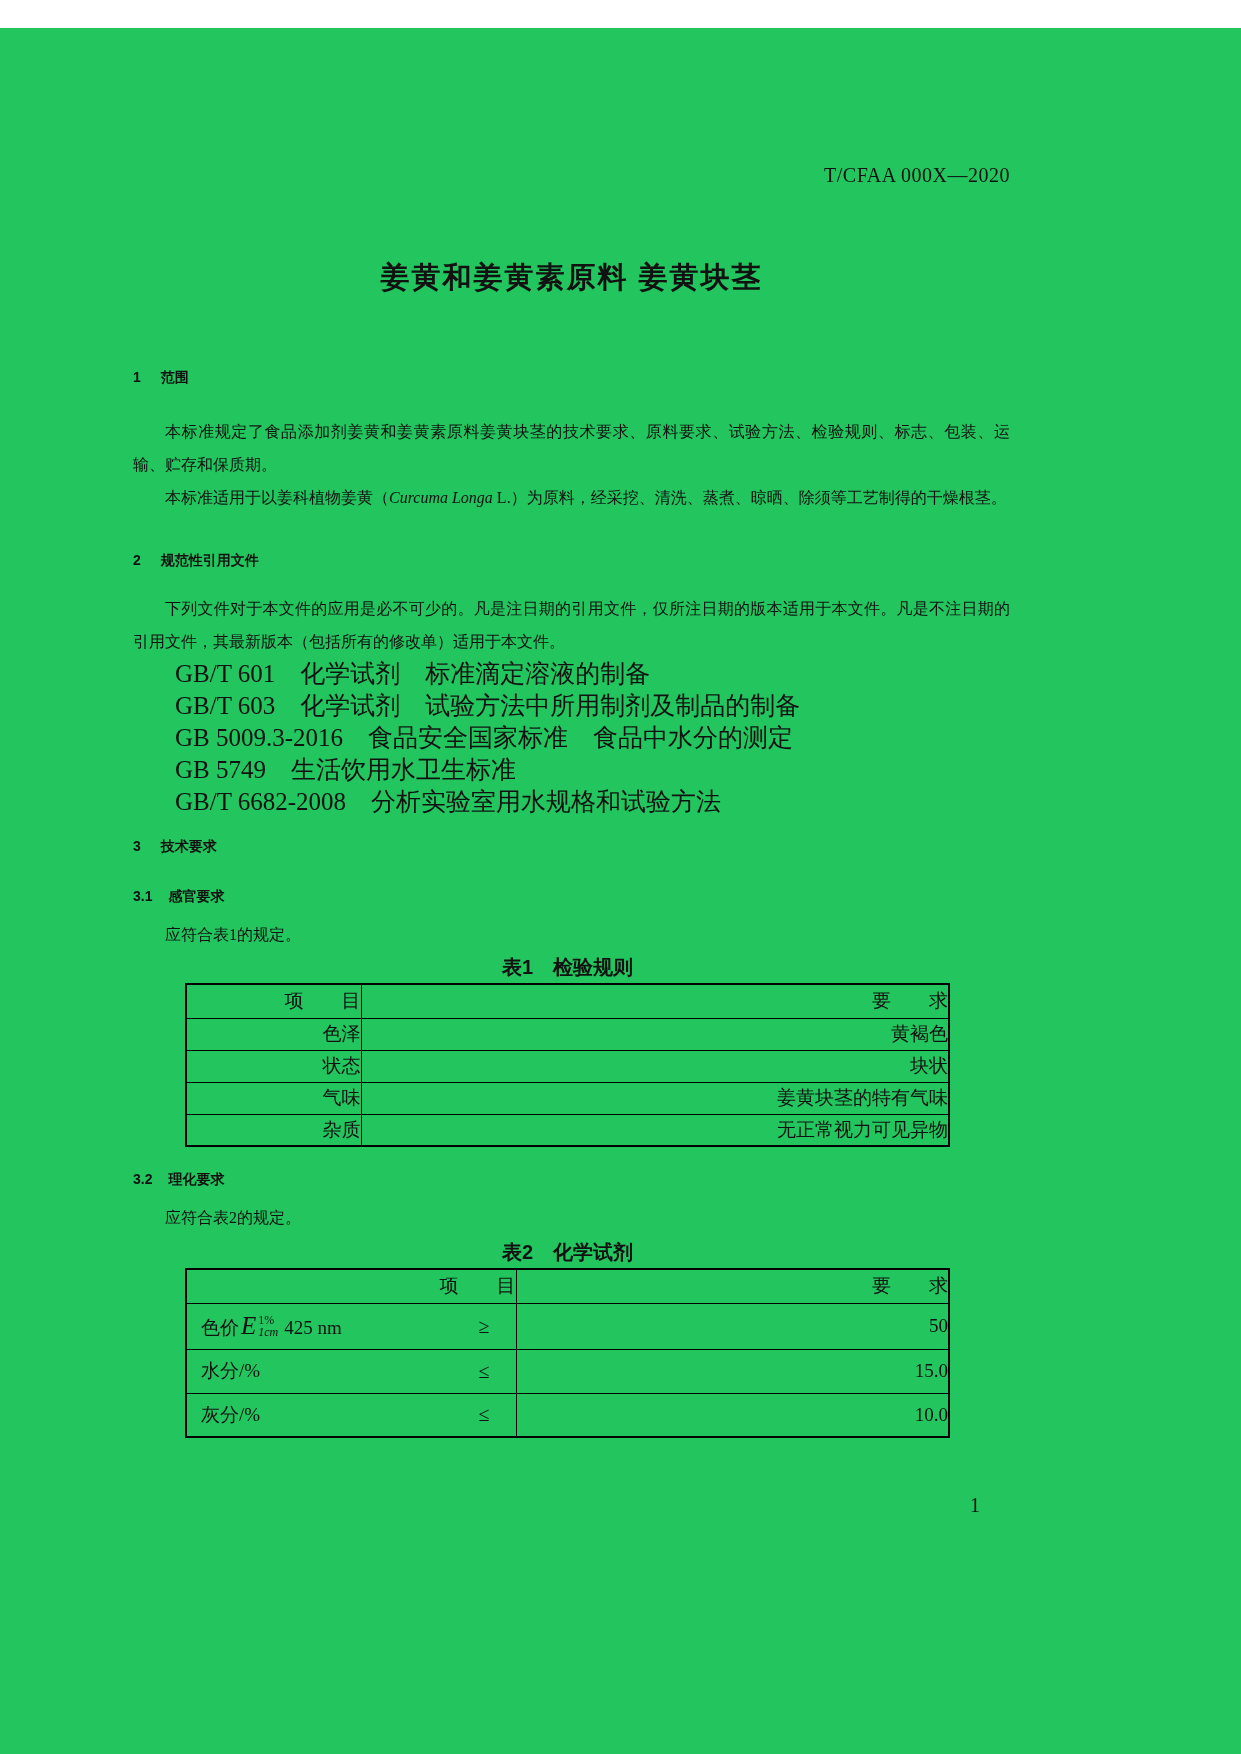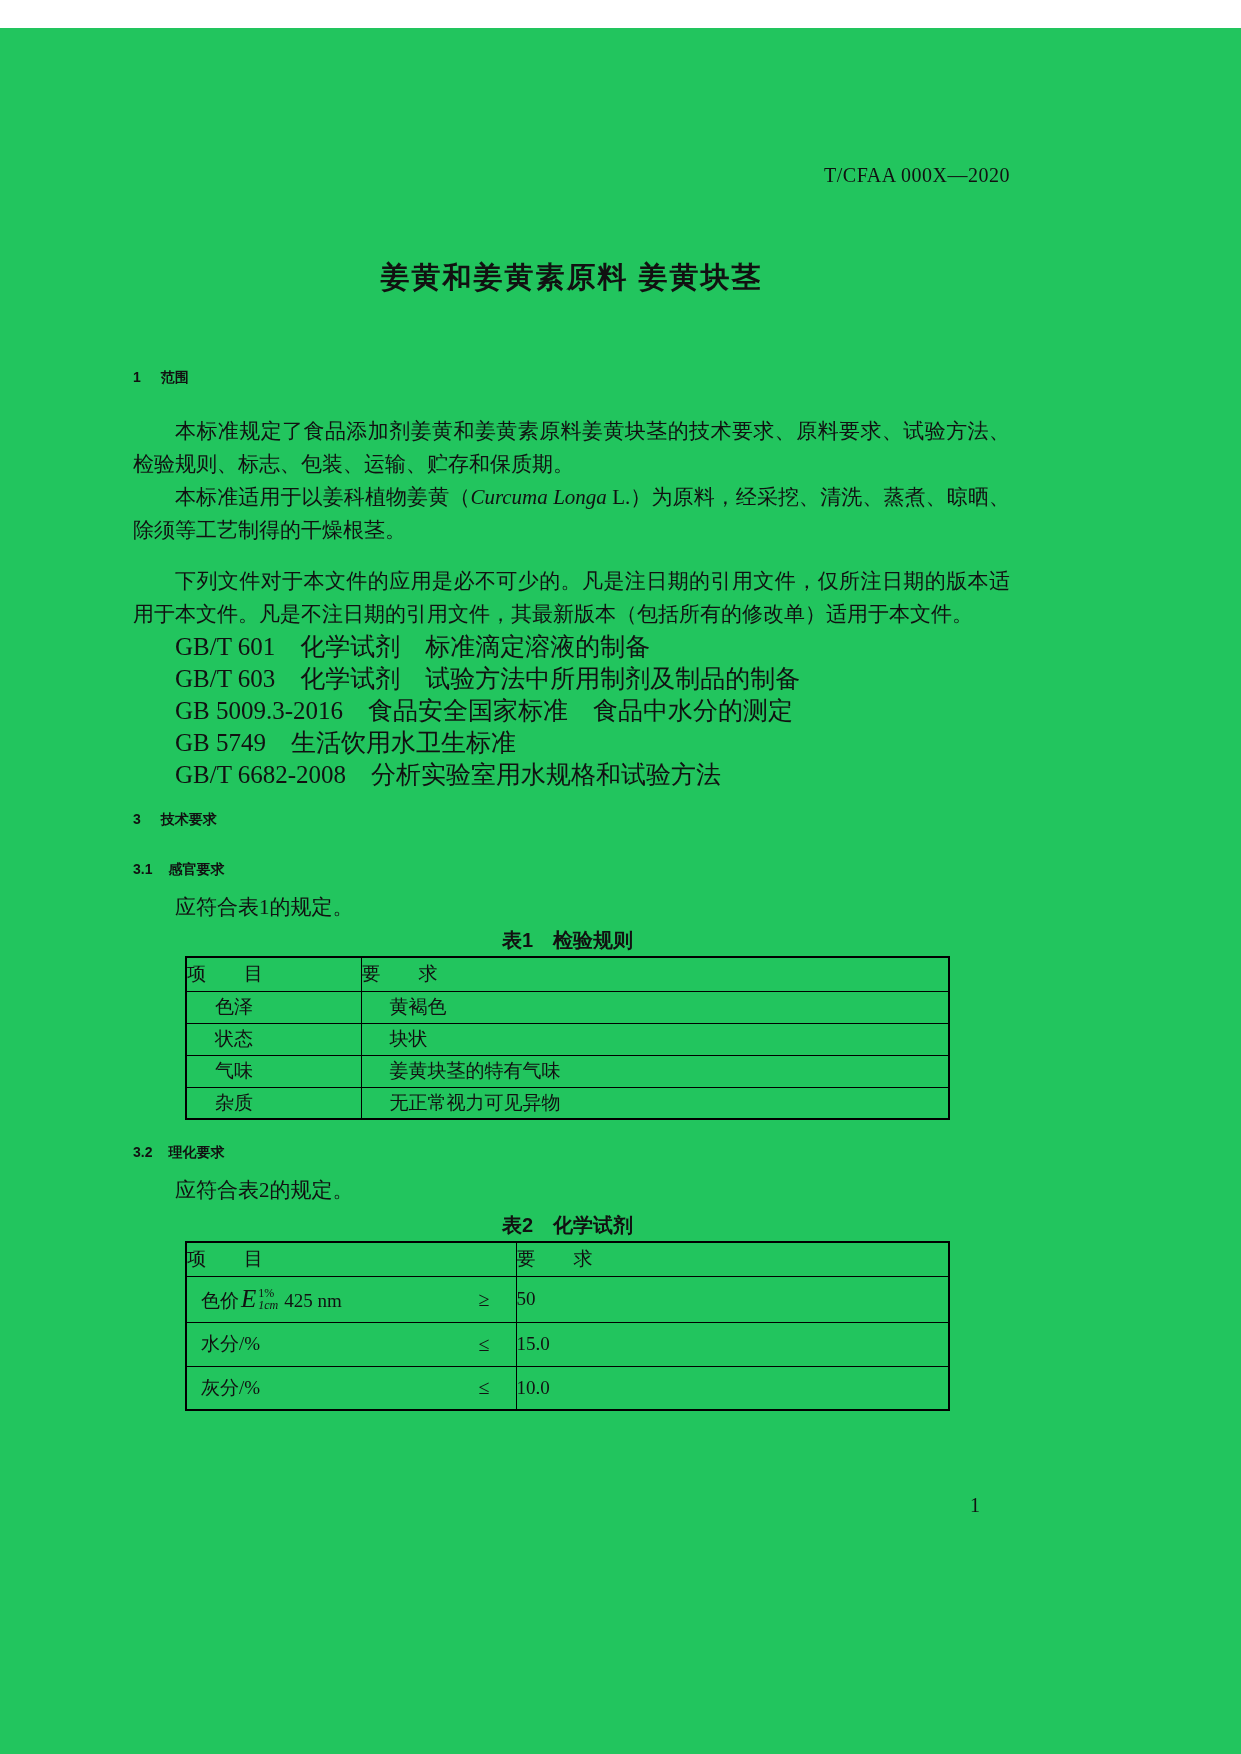--- a/index.html
+++ b/index.html
@@ -40,21 +40,21 @@
   }
   .sec-heading .sec-num { display:inline-block; margin-right:20px; }
   .sub-heading .sec-num { margin-right:16px; }
   .h-s1 { margin-top:66px; }
   .h-s2 { margin-top:32px; }
   .h-s3 { margin-top:14px; }
   .h-s31 { margin-top:22px; }
   .h-s32 { margin-top:18px; }
 
   .body-para {
-    font-size:21px;
+    font-size:16px;
     line-height:33px;
     text-indent:2em;
     text-align:justify;
   }
   .p-first { margin-top:24px; }
   .p-after-heading { margin-top:18px; }
   .lead1 { margin-top:8px; }
   .lead2 { margin-top:8px; }
 
   .ref-list { margin-top:0; }
@@ -78,21 +78,21 @@
   table.std-table {
     width:765px; margin-left:52px; margin-top:4px;
     border-collapse:collapse;
     table-layout:fixed;
     border:2px solid #000;
     font-size:19px;
   }
   .std-table th, .std-table td {
     border:1px solid #000;
     font-weight:normal;
-    text-align:left;
+    text-align:right;
     vertical-align:middle;
     padding:0;
   }
   .t1 col.c1 { width:175px; }
   .t1 th { height:34px; }
   .t1 td { height:32px;padding-left:28px; }
 
   .t2 col.c1 { width:330px; }
   .t2 th { height:34px; }
   .t2 td { height:44px; }
@@ -140,20 +140,23 @@
     <div class="doc-title">姜黄和姜黄素原料 姜黄块茎</div>
 
     <div class="sec-heading h-s1">
       <span class="sec-num">1</span><span class="sec-title">范围</span>
     </div>
 
     <p class="body-para p-first">本标准规定了食品添加剂姜黄和姜黄素原料姜黄块茎的技术要求、原料要求、试验方法、检验规则、标志、包装、运输、贮存和保质期。</p>
 
     <p class="body-para"><span>本标准适用于以姜科植物姜黄（</span><span class="italic-latin">Curcuma Longa</span><span> L.）为原料，经采挖、清洗、蒸煮、晾晒、除须等工艺制得的干燥根茎。</span></p>
 
+    <div class="sec-heading h-s2">
+      <span class="sec-num">2</span><span class="sec-title">规范性引用文件</span>
+    </div>
 
     <p class="body-para p-after-heading">下列文件对于本文件的应用是必不可少的。凡是注日期的引用文件，仅所注日期的版本适用于本文件。凡是不注日期的引用文件，其最新版本（包括所有的修改单）适用于本文件。</p>
 
     <div class="ref-list">
       <p class="ref-item">GB/T 601　化学试剂　标准滴定溶液的制备</p>
       <p class="ref-item">GB/T 603　化学试剂　试验方法中所用制剂及制品的制备</p>
       <p class="ref-item">GB 5009.3-2016　食品安全国家标准　食品中水分的测定</p>
       <p class="ref-item">GB 5749　生活饮用水卫生标准</p>
       <p class="ref-item">GB/T 6682-2008　分析实验室用水规格和试验方法</p>
     </div>

